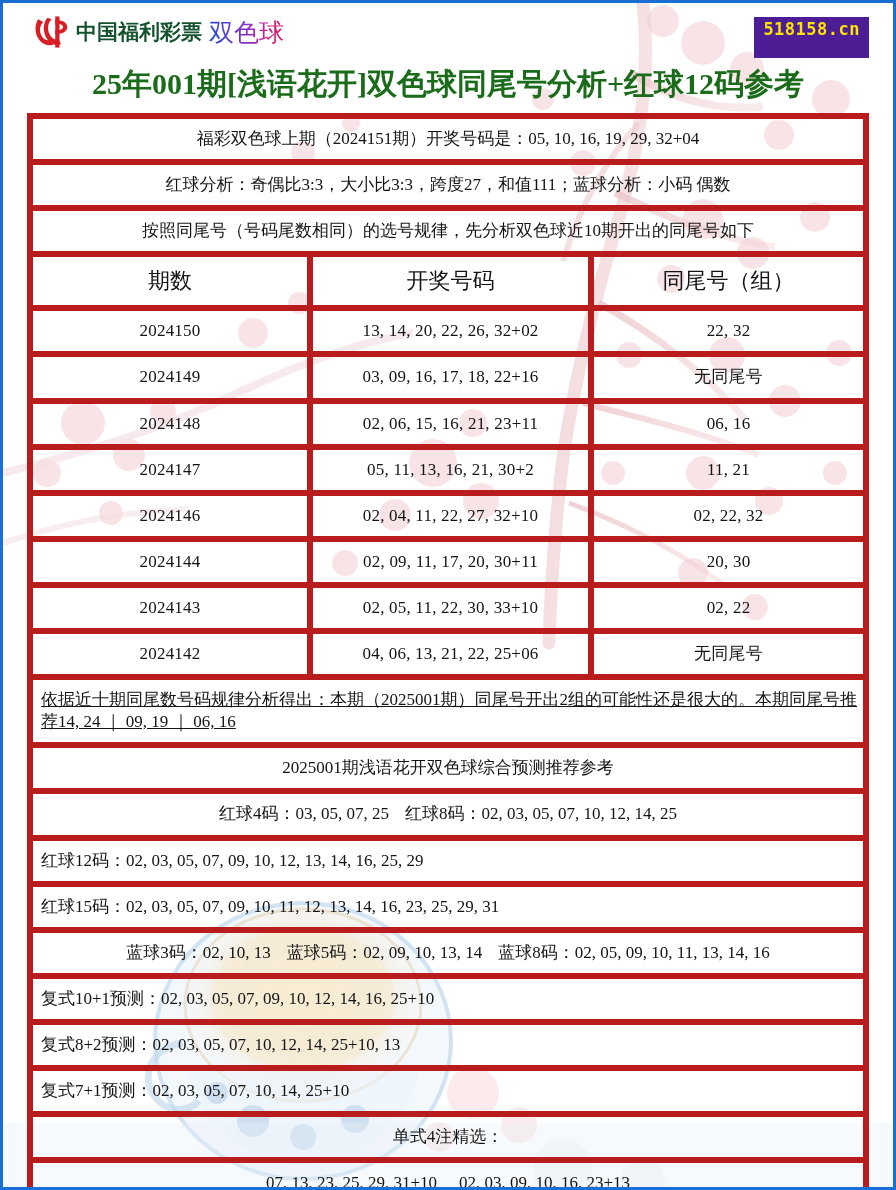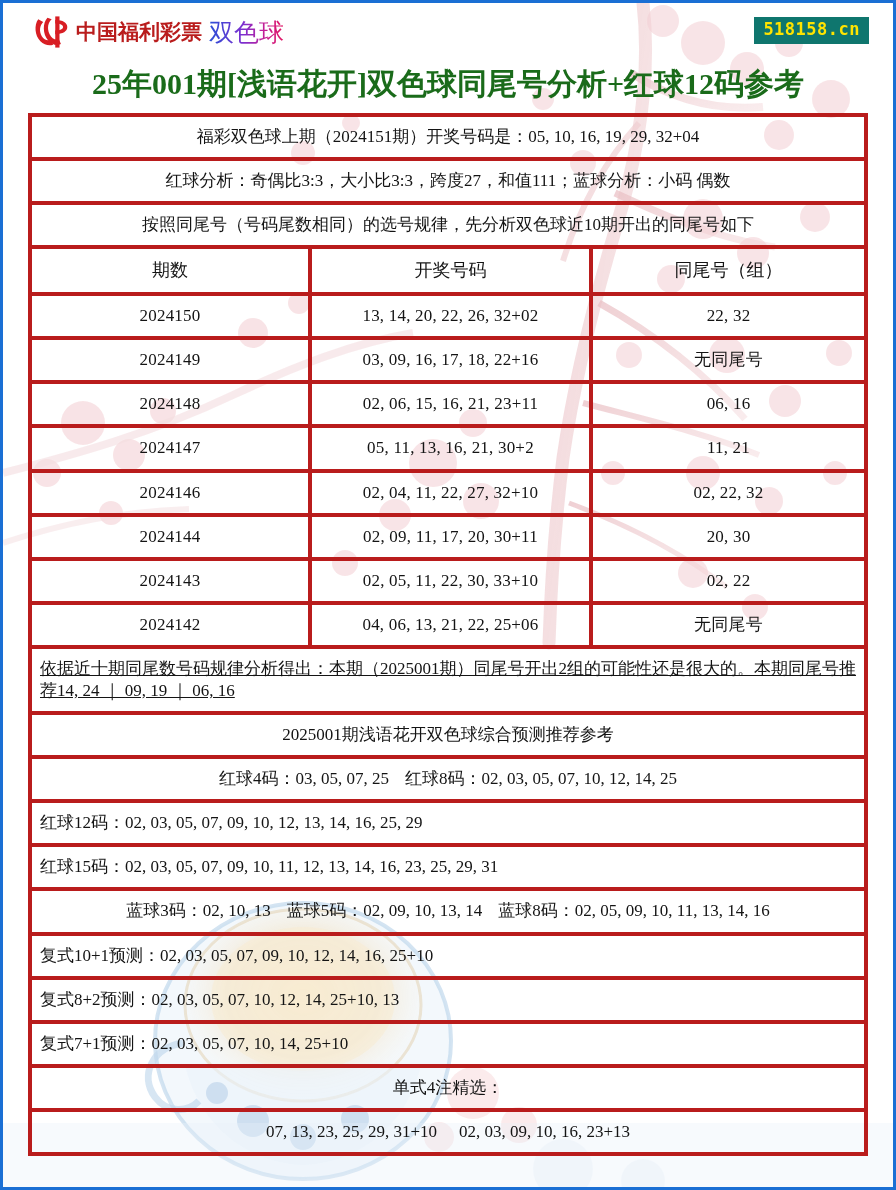--- a/index.html
+++ b/index.html
@@ -46,46 +46,46 @@
   .brand { display: flex; align-items: center; gap: 7px; }
 
   .cwl-logo {
     width: 36px; height: 34px;
     flex: 0 0 36px;
   }
   .brand-cn {
     font-family: "DejaVu Sans", "Liberation Sans", sans-serif;
     font-size: 21px;
     font-weight: bold;
-    color: #b91c1c;
+    color: #14532d;
     letter-spacing: 0px;
     line-height: 1;
   }
   .brand-ssq {
     font-family: "DejaVu Sans", "Liberation Sans", sans-serif;
     font-size: 25px;
     font-weight: normal;
     line-height: 1;
     background: linear-gradient(90deg,#2a4fd6 0%,#7b2fd0 45%,#c0209a 72%,#e2125f 100%);
     -webkit-background-clip: text;
     background-clip: text;
     color: transparent;
     -webkit-text-fill-color: transparent;
   }
 
   .watermark-url {
     position: absolute;
     top: 14px; right: 24px;
-    background: #0f766e;
+    background: #4c1d95;
     color: #ffe400;
     font-family: "DejaVu Sans Mono", "Liberation Mono", monospace;
     font-size: 17px;
     font-weight: bold;
     letter-spacing: 0.5px;
-    padding: 3px 9px 4px 9px;
+    padding: 3px 9px 18px 9px;
     line-height: 1.15;
   }
 
   
   .page-title {
     font-family: Liberation Serif, serif;
     font-size: 30px;
     font-weight: bold;
     color: #1a6b1a;
     text-align: center;
@@ -96,36 +96,36 @@
   }
 
   
   .sheet {
     width: 836px;
     margin: 0 auto;
     border-collapse: collapse;
     table-layout: fixed;
   }
   .sheet td {
-    border: 4px solid #b91c1c;
+    border: 6px solid #b91c1c;
     font-family: "Liberation Serif", "DejaVu Serif", serif;
     font-size: 17px;
     color: #141414;
     padding: 9px 6px;
     line-height: 1.3;
     vertical-align: middle;
     background: transparent;
   }
   td.c   { text-align: center; }
   td.l   { text-align: left; padding-left: 8px; }
 
   tr.banner td { font-size: 17px; }
 
   
-  .sheet td.hcell { font-size: 18px; text-align: center; padding: 10px 4px; }
+  .sheet td.hcell { font-size: 22px; text-align: center; padding: 10px 4px; }
   .sheet td.num   { font-size: 17px; text-align: center; letter-spacing: 0.2px; }
 
   .para { font-size: 17px; line-height: 1.45; text-align: left; text-decoration: underline; }
 
   .sect-title { text-align: center; font-size: 17px; }
 
   .sep { display: inline-block; width: 16px; text-align: center; }
 
   .dual { text-align: center; }
   .dual .gap { display: inline-block; width: 22px; }

